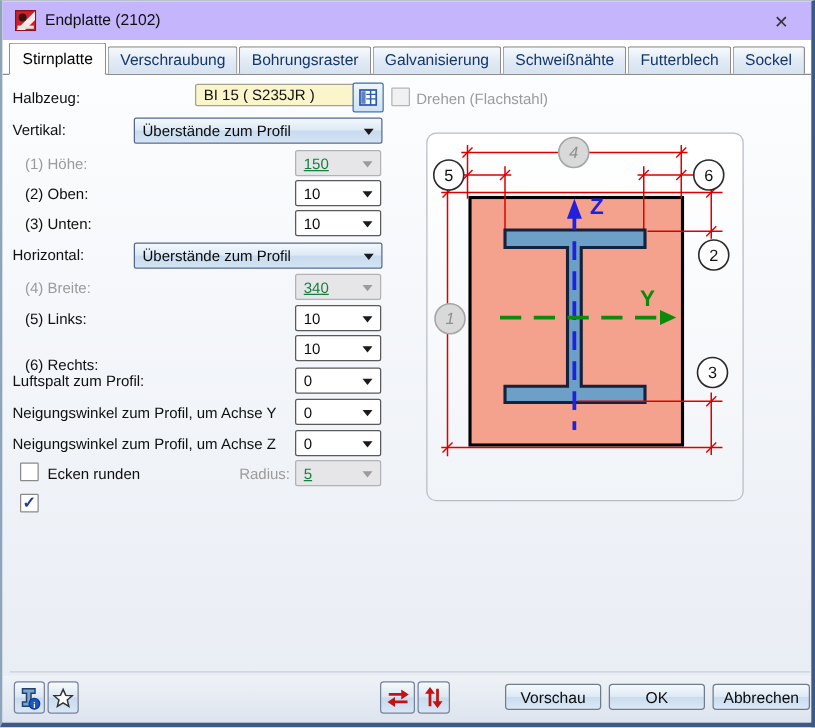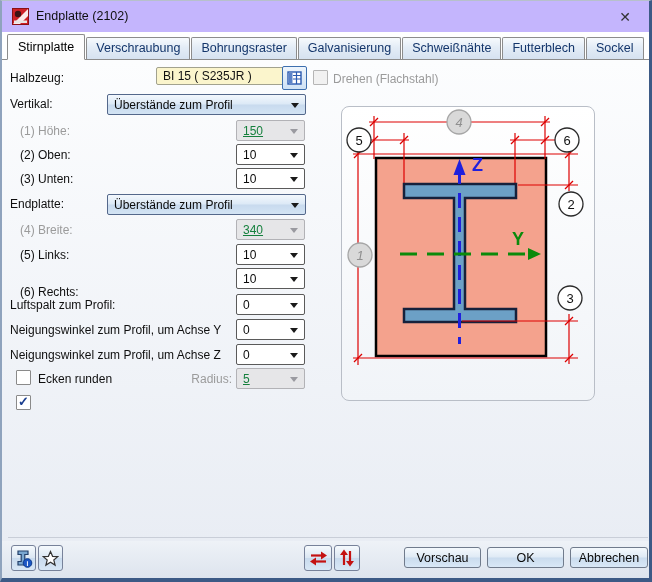--- a/index.html
+++ b/index.html
@@ -135,21 +135,21 @@
       <span>10</span>
       <span class="caret"></span>
     </div>
 
     <div class="lbl ind" style="top:112px;">(3) Unten:</div>
     <div class="combo-sm" style="top:108px;">
       <span>10</span>
       <span class="caret"></span>
     </div>
 
-    <div class="lbl" style="top:137px;">Endplatte:</div>
+    <div class="lbl" style="top:137px;">Horizontal:</div>
     <div class="combo-lg" style="top:134px;">
       <span>Überstände zum Profil</span>
       <span class="caret"></span>
     </div>
 
     <div class="lbl ind dis" style="top:163px;">(4) Breite:</div>
     <div class="combo-sm dis" style="top:159px;">
       <span>340</span>
       <span class="caret dis"></span>
     </div>

